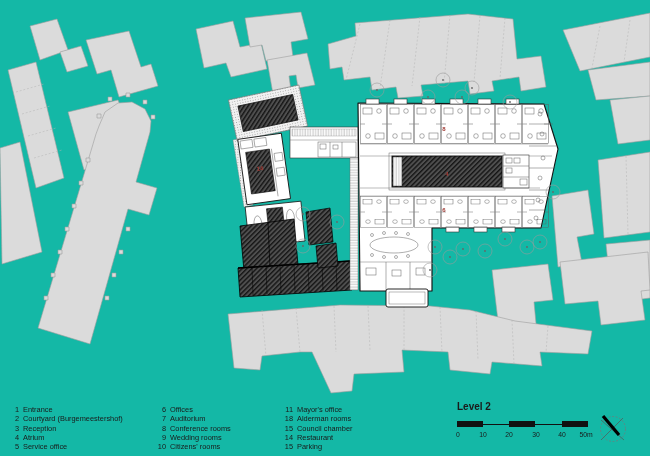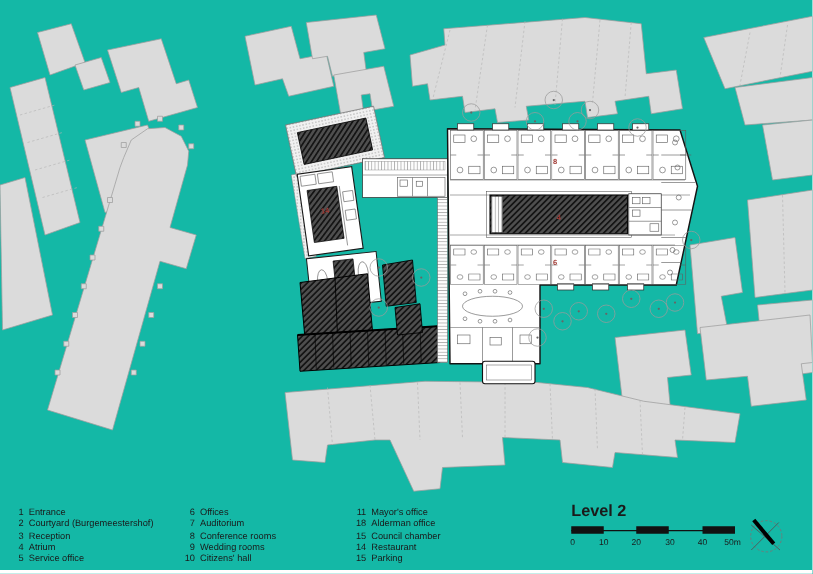--- a/index.html
+++ b/index.html
@@ -12,21 +12,21 @@
   .fo{fill:none;stroke:#5f5f5f;stroke-width:.5;}
   .fo2{fill:#fff;stroke:#333;stroke-width:.6;}
   .thin{stroke:#666;stroke-width:.45;fill:none;}
   .wall{fill:#fff;stroke:#141414;stroke-width:1.15;stroke-linejoin:round;}
   .dk{stroke:#000;stroke-width:.8;}
   .rl{fill:var(--accent_red);font-weight:bold;font-size:6px;}
   
   .legend-col{position:absolute;top:405px;font-size:7.4px;line-height:9.3px;}
   .li{white-space:nowrap;}
   .li .num{display:inline-block;width:9px;text-align:right;margin-right:4px;}
-  .level{position:absolute;left:457px;top:401px;font-size:13px;font-weight:bold;}
+  .level{position:absolute;left:457px;top:401px;font-size:10px;font-weight:bold;}
   .scalebar{position:absolute;left:457px;top:421px;width:131px;height:20px;}
   .sb-line{position:absolute;left:0;top:3px;width:131px;height:1px;background:#111;}
   .sb-seg{position:absolute;top:0;width:26px;height:6px;background:#111;}
   .sb-lab{position:absolute;top:10px;font-size:6.8px;transform:translateX(-50%);}
   .north{position:absolute;left:592px;top:407px;}
 </style>
 </head>
 <body>
 
 <div class="page">
@@ -313,30 +313,30 @@
   </svg>
 
   
   <div class="legend-col" style="left:10px">
     <div class="li"><span class="num">1</span><span>Entrance</span></div>
     <div class="li"><span class="num">2</span><span>Courtyard (Burgemeestershof)</span></div>
     <div class="li"><span class="num">3</span><span>Reception</span></div>
     <div class="li"><span class="num">4</span><span>Atrium</span></div>
     <div class="li"><span class="num">5</span><span>Service office</span></div>
   </div>
-  <div class="legend-col" style="left:147px">
+  <div class="legend-col" style="left:157px">
     <div class="li"><span class="num">6</span><span>Offices</span></div>
     <div class="li"><span class="num">7</span><span>Auditorium</span></div>
     <div class="li"><span class="num">8</span><span>Conference rooms</span></div>
     <div class="li"><span class="num">9</span><span>Wedding rooms</span></div>
-    <div class="li"><span class="num">10</span><span>Citizens' hall</span></div>
+    <div class="li"><span class="num">10</span><span>Citizens' rooms</span></div>
   </div>
   <div class="legend-col" style="left:284px">
     <div class="li"><span class="num">11</span><span>Mayor's office</span></div>
-    <div class="li"><span class="num">18</span><span>Alderman office</span></div>
+    <div class="li"><span class="num">18</span><span>Alderman rooms</span></div>
     <div class="li"><span class="num">15</span><span>Council chamber</span></div>
     <div class="li"><span class="num">14</span><span>Restaurant</span></div>
     <div class="li"><span class="num">15</span><span>Parking</span></div>
   </div>
 
   
   <div class="level">Level 2</div>
   <div class="scalebar">
     <div class="sb-line"></div>
     <div class="sb-seg" style="left:0"></div>

